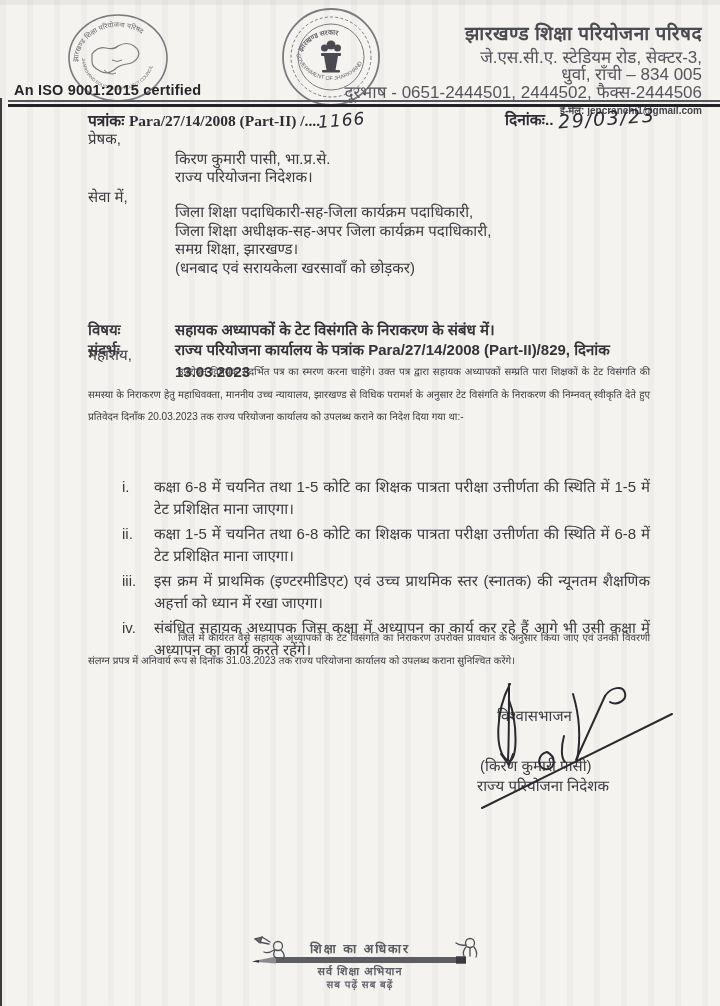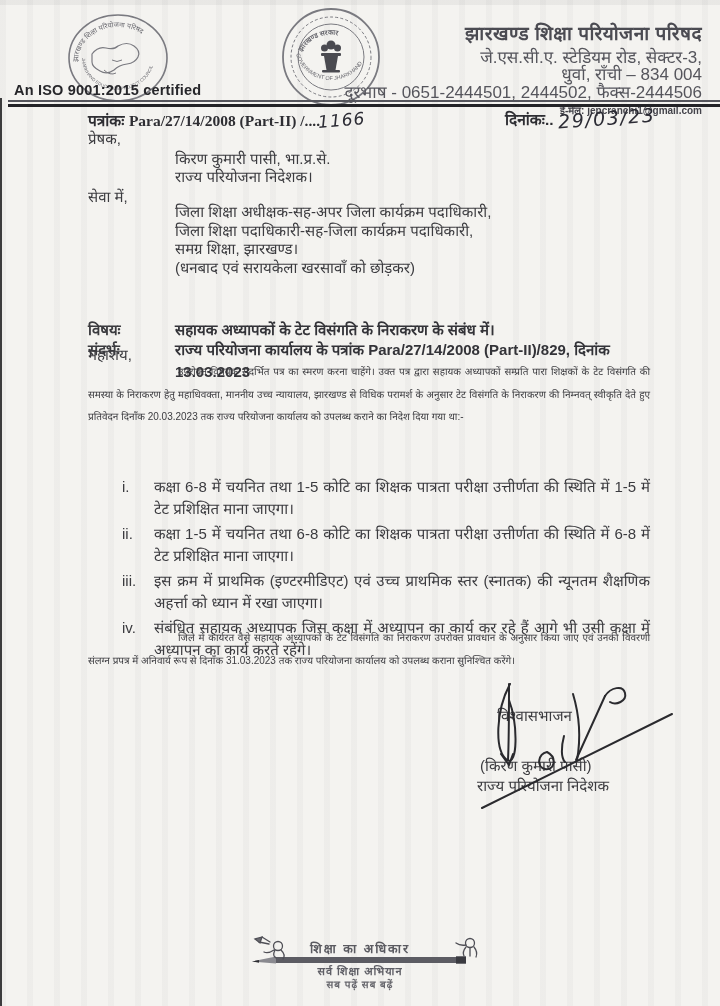--- a/index.html
+++ b/index.html
@@ -87,21 +87,21 @@
     <circle cx="61.5" cy="42" r="3.5"></circle>
     <rect x="45" y="47" width="20" height="3" rx="1"></rect>
     <path d="M48,50 h14 l-2.5,14 h-9 z"></path>
     <rect x="46" y="64" width="18" height="2.6" rx="1"></rect>
   </g>
 </svg>
 
 <div class="abs right-head">
   <div class="org-name">झारखण्ड शिक्षा परियोजना परिषद</div>
   <div class="addr">जे.एस.सी.ए. स्टेडियम रोड, सेक्टर-3,</div>
-  <div class="addr" style="margin-top:0;">धुर्वा, राँची – 834 004</div>
+  <div class="addr" style="margin-top:0;">धुर्वा, राँची – 834 005</div>
   <div class="addr" style="margin-top:1px;">दूरभाष - 0651-2444501, 2444502, फैक्स-2444506</div>
   <div class="email">ई-मेल: jepcranchi1@gmail.com</div>
 </div>
 
 <div class="abs iso">An ISO 9001:2015 certified</div>
 <div class="abs rule-thin"></div>
 <div class="abs rule-thick"></div>
 
 <div class="abs meta-row">
   <span class="letter-no">पत्रांकः</span>
@@ -111,22 +111,22 @@
     <span class="hand hand-date">29/03/23</span>
   </span>
 </div>
 
 <div class="abs hi label-col" style="top:128px;">प्रेषक,</div>
 <div class="abs hi ind" style="top:148px;">किरण कुमारी पासी, भा.प्र.से.</div>
 <div class="abs hi ind" style="top:166px;">राज्य परियोजना निदेशक।</div>
 
 <div class="abs hi label-col" style="top:186px;">सेवा में,</div>
 <div class="abs hi ind to-lines" style="top:203px;">
+  <div>जिला शिक्षा पदाधिकारी-सह-जिला कार्यक्रम पदाधिकारी,</div>
   <div>जिला शिक्षा अधीक्षक-सह-अपर जिला कार्यक्रम पदाधिकारी,</div>
-  <div>जिला शिक्षा पदाधिकारी-सह-जिला कार्यक्रम पदाधिकारी,</div>
   <div>समग्र शिक्षा, झारखण्ड।</div>
   <div>(धनबाद एवं सरायकेला खरसावाँ को छोड़कर)</div>
 </div>
 
 <div class="abs hi subj-row" style="top:279px;">
   <span class="subj-label">विषयः</span>
   <span class="subj-text">सहायक अध्यापकों के टेट विसंगति के निराकरण के संबंध में।</span>
 </div>
 <div class="abs hi subj-row" style="top:299px;">
   <span class="subj-label">संदर्भः</span>

